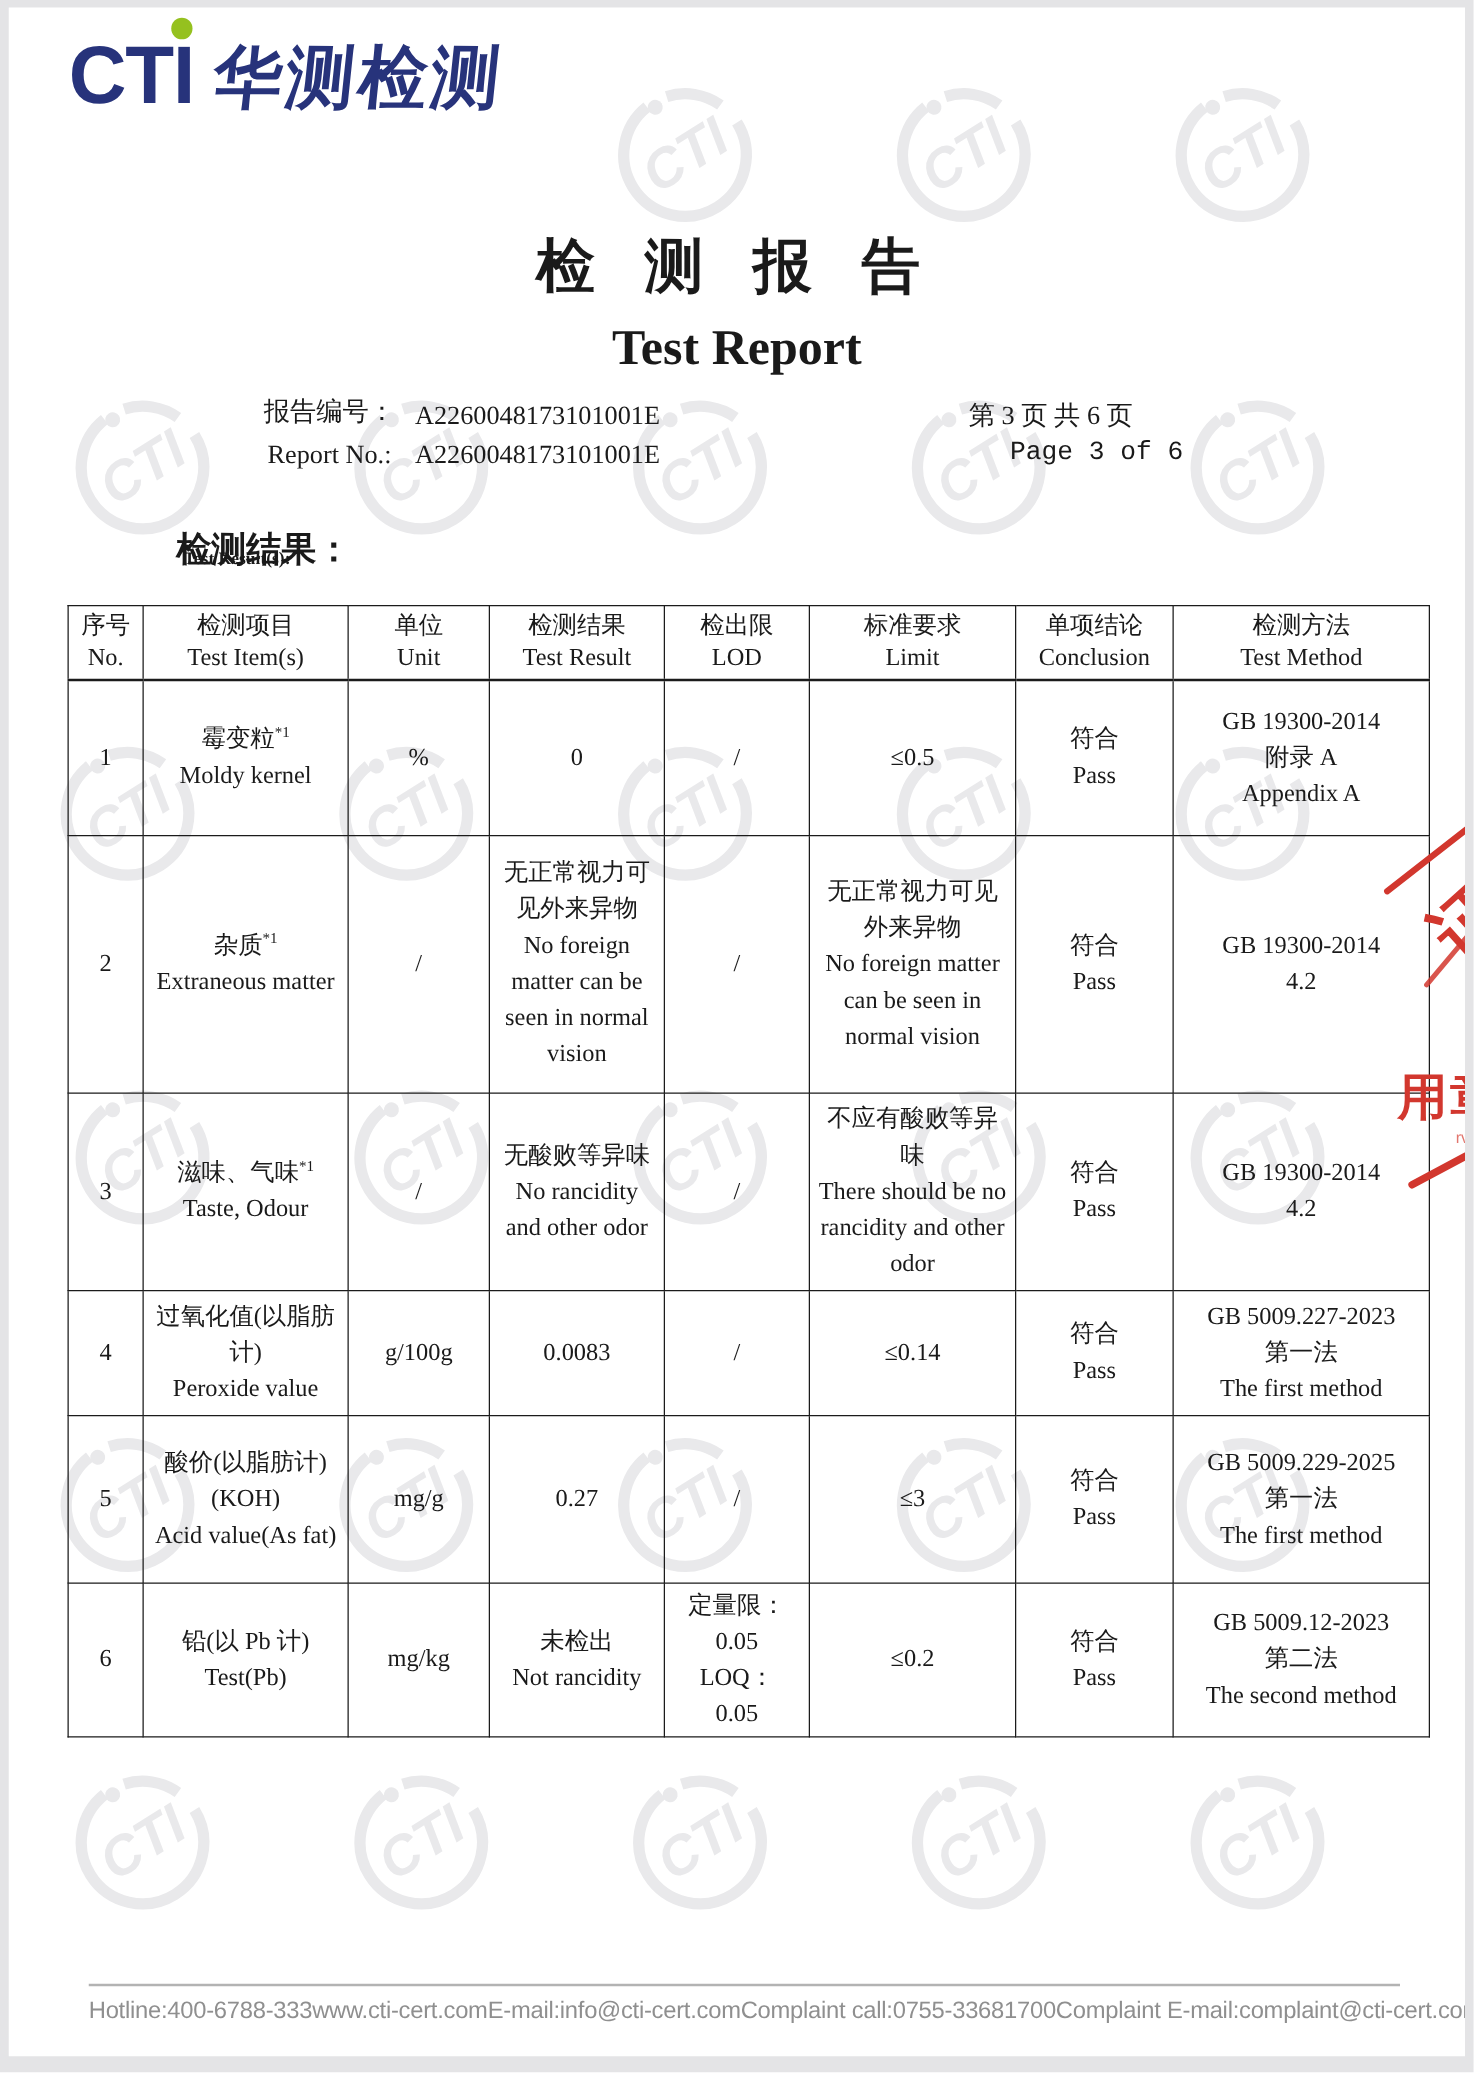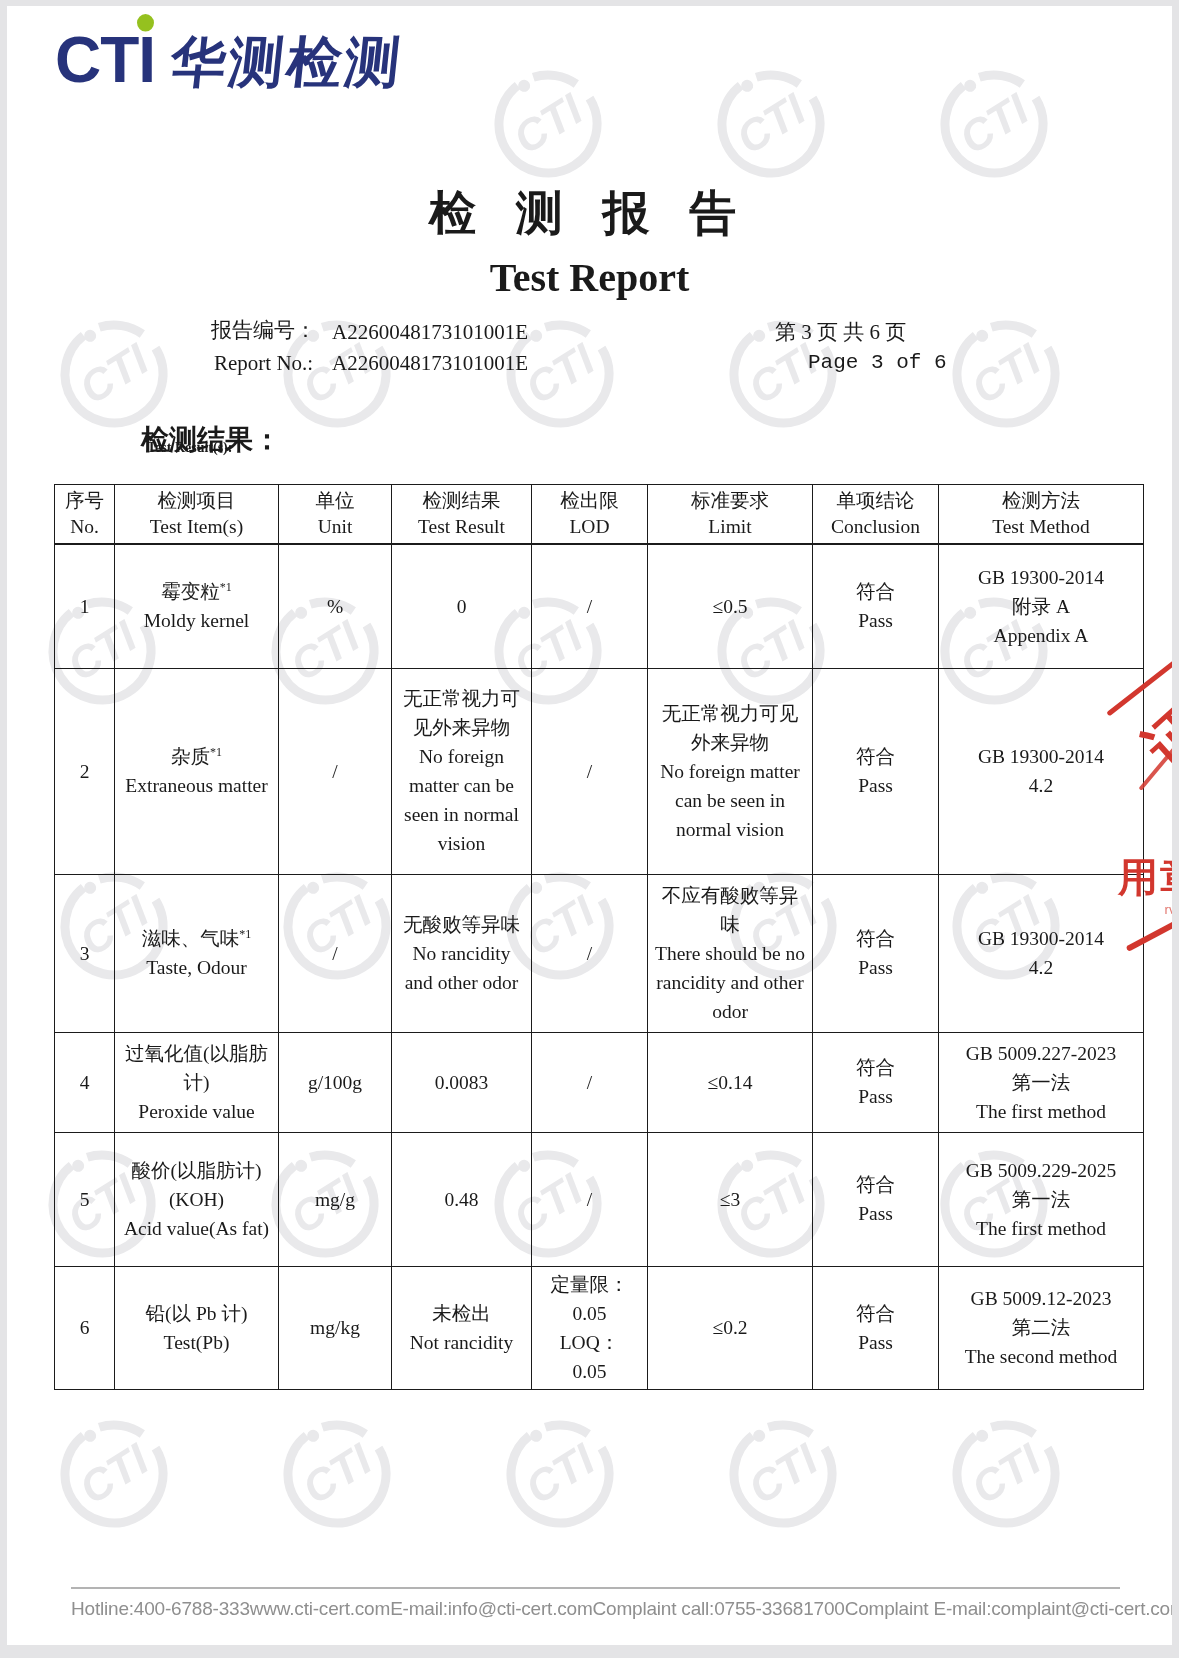--- a/index.html
+++ b/index.html
@@ -458,21 +458,21 @@
             </td>
           </tr>
           <tr>
             <td>5</td>
             <td>
               <div class="cell-line"><span>酸价(以脂肪计)(KOH)</span></div>
               <div class="cell-line">Acid value(As fat)</div>
             </td>
             <td>mg/g</td>
             <td>
-              <div class="cell-line">0.48</div>
+              <div class="cell-line">0.27</div>
             </td>
             <td>
               <div class="cell-line">/</div>
             </td>
             <td>
               <div class="cell-line">≤3</div>
             </td>
             <td>
               <div class="cell-line">符合</div>
               <div class="cell-line">Pass</div>

